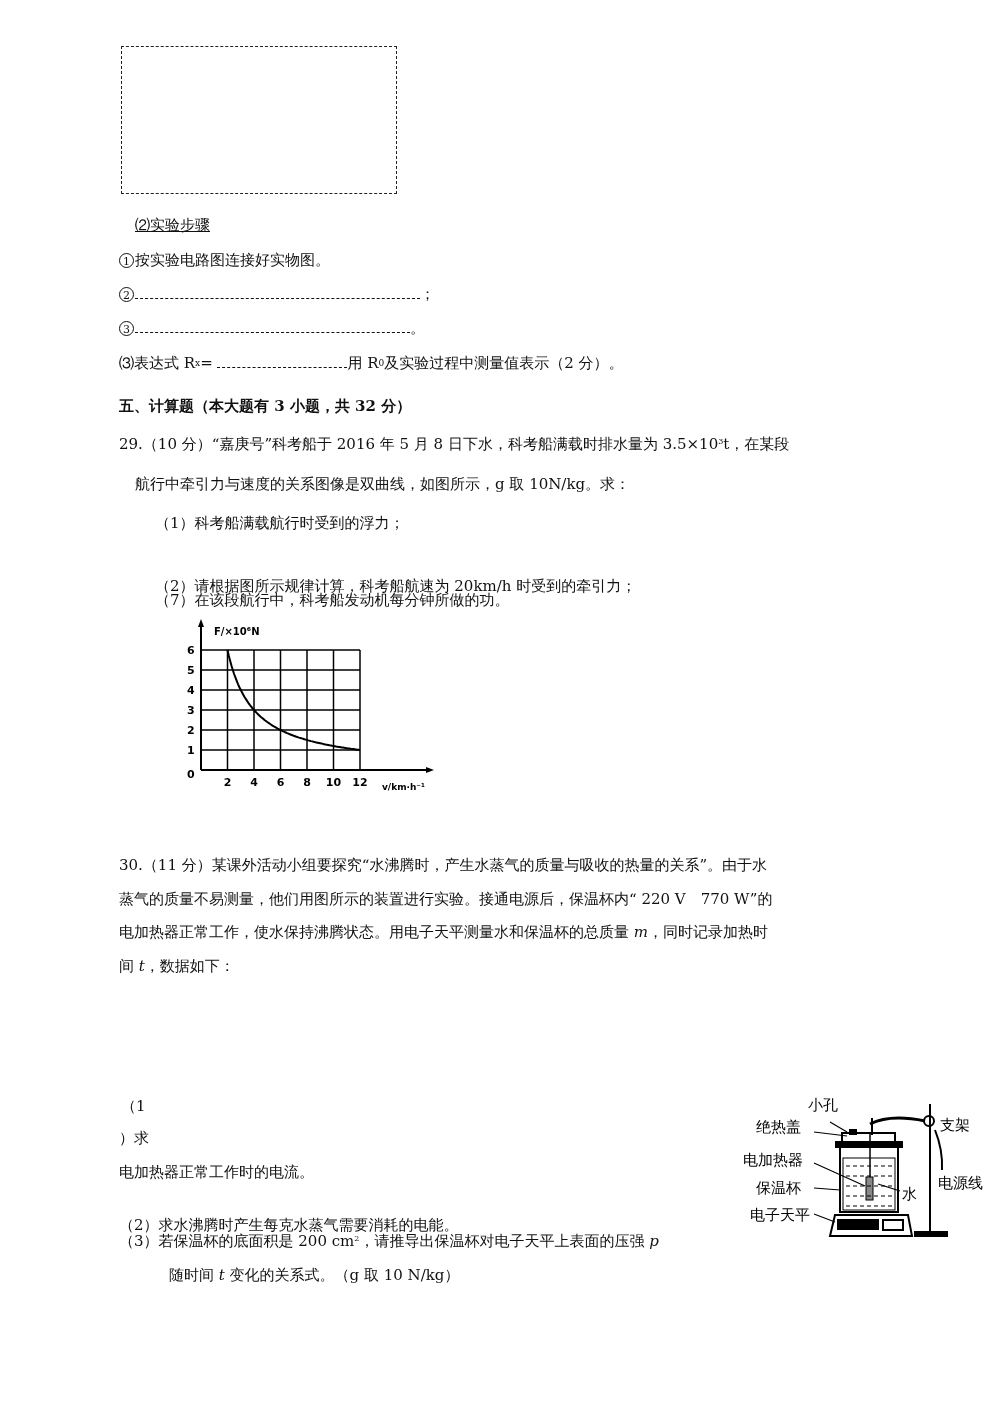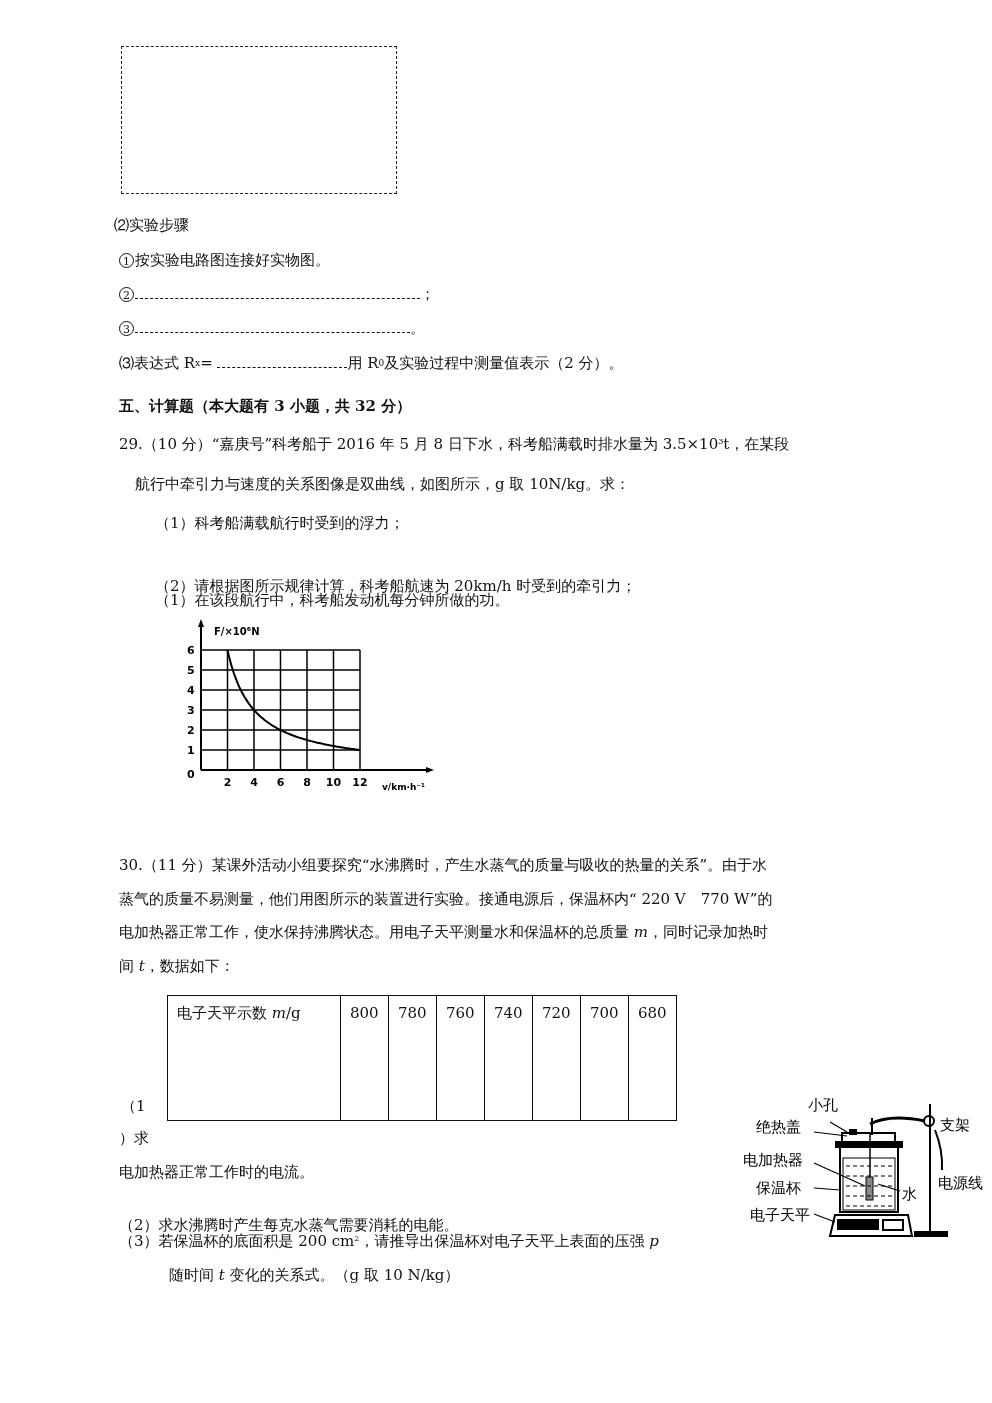--- a/index.html
+++ b/index.html
@@ -21,21 +21,21 @@
   table.data tr.r1 td { height:38px; line-height:38px; }
   table.data tr.r2 td { height:116px; padding-top:8px; }
   .c0 { width:163px; } .cn { width:38px; }
   svg text { font-family:"DejaVu Sans","Liberation Sans",sans-serif; }
 </style>
 </head>
 <body>
 
 <div class="circuit-box"></div>
 
-<div class="abs line" style="left:114px;top:215px;">⑵实验步骤</div>
+<div class="abs line" style="left:135px;top:215px;text-decoration:underline;">⑵实验步骤</div>
 
 <div class="abs line" style="left:119px;top:250px;">
   <span class="circ">1</span><span>按实验电路图连接好实物图。</span>
 </div>
 <div class="abs line" style="left:119px;top:284px;">
   <span class="circ">2</span><span class="blank" style="width:285px;"></span><span>；</span>
 </div>
 <div class="abs line" style="left:119px;top:318px;">
   <span class="circ">3</span><span class="blank" style="width:275px;"></span><span>。</span>
 </div>
@@ -45,21 +45,21 @@
 </div>
 
 <div class="abs line bold" style="left:119px;top:396px;">五、计算题（本大题有 3 小题，共 32 分）</div>
 
 <div class="abs line" style="left:119px;top:434px;">
   <span>29.（10 分）“嘉庚号”科考船于 2016 年 5 月 8 日下水，科考船满载时排水量为 3.5×10</span><sup>3</sup><span>t，在某段</span>
 </div>
 <div class="abs line" style="left:135px;top:474px;">航行中牵引力与速度的关系图像是双曲线，如图所示，g 取 10N/kg。求：</div>
 <div class="abs line" style="left:155px;top:513px;">（1）科考船满载航行时受到的浮力；</div>
 <div class="abs line" style="left:155px;top:576px;">（2）请根据图所示规律计算，科考船航速为 20km/h 时受到的牵引力；</div>
-<div class="abs line" style="left:155px;top:590px;">（1）在该段航行中，科考船发动机每分钟所做的功。</div>
+<div class="abs line" style="left:155px;top:590px;">（7）在该段航行中，科考船发动机每分钟所做的功。</div>
 
 <svg id="chart" style="position:absolute;left:180px;top:615px;" width="280" height="180">
   <g id="grid">
       <line x1="47.5" y1="35" x2="47.5" y2="155" stroke="#000" stroke-width="1.5"></line>
       <line x1="74" y1="35" x2="74" y2="155" stroke="#000" stroke-width="1.5"></line>
       <line x1="100.5" y1="35" x2="100.5" y2="155" stroke="#000" stroke-width="1.5"></line>
       <line x1="127" y1="35" x2="127" y2="155" stroke="#000" stroke-width="1.5"></line>
       <line x1="153.5" y1="35" x2="153.5" y2="155" stroke="#000" stroke-width="1.5"></line>
       <line x1="180" y1="35" x2="180" y2="155" stroke="#000" stroke-width="1.5"></line>
       <line x1="21" y1="135" x2="180" y2="135" stroke="#000" stroke-width="1.5"></line>
@@ -99,30 +99,20 @@
 <div class="abs line" style="left:119px;top:889px;">蒸气的质量不易测量，他们用图所示的装置进行实验。接通电源后，保温杯内“ 220 V　770 W”的</div>
 <div class="abs line" style="left:119px;top:922px;">
   <span>电加热器正常工作，使水保持沸腾状态。用电子天平测量水和保温杯的总质量 </span><span class="ital">m</span><span>，同时记录加热时</span>
 </div>
 <div class="abs line" style="left:119px;top:956px;text-align:center;">
   <span>间 </span><span class="ital">t</span><span>，数据如下：</span>
 </div>
 
 <table class="data">
   <tbody>
-  <tr class="r2">
-    <td class="c0"><span>电子天平示数 </span><span class="ital">m</span><span>/g</span></td>
-    <td class="cn">800</td>
-    <td class="cn">780</td>
-    <td class="cn">760</td>
-    <td class="cn">740</td>
-    <td class="cn">720</td>
-    <td class="cn">700</td>
-    <td class="cn">680</td>
-  </tr>
 </tbody>
   </table>
 
 <div class="abs line" style="left:121px;top:1096px;">（1</div>
 <div class="abs line" style="left:119px;top:1128px;">）求</div>
 <div class="abs line" style="left:119px;top:1162px;">电加热器正常工作时的电流。</div>
 <div class="abs line" style="left:119px;top:1196px;margin-top:19px;">（2）求水沸腾时产生每克水蒸气需要消耗的电能。</div>
 <div class="abs line" style="left:119px;top:1231px;">
   <span>（3）若保温杯的底面积是 200 cm</span><sup>2</sup><span>，请推导出保温杯对电子天平上表面的压强 </span><span class="ital">p</span>
 </div>

